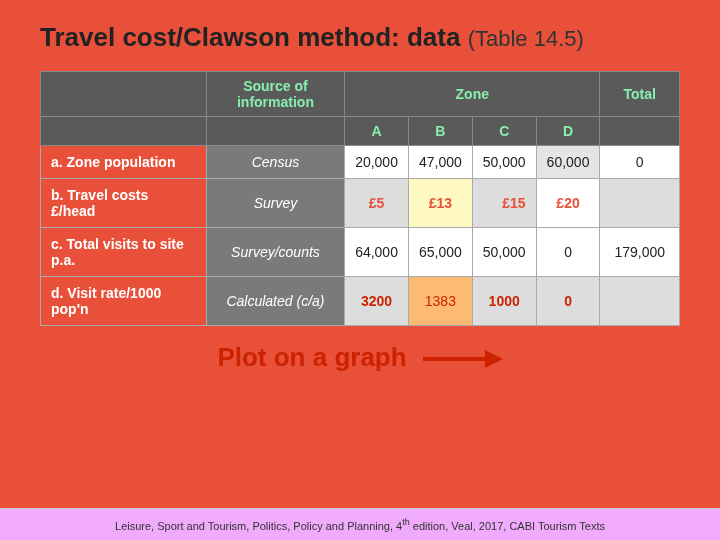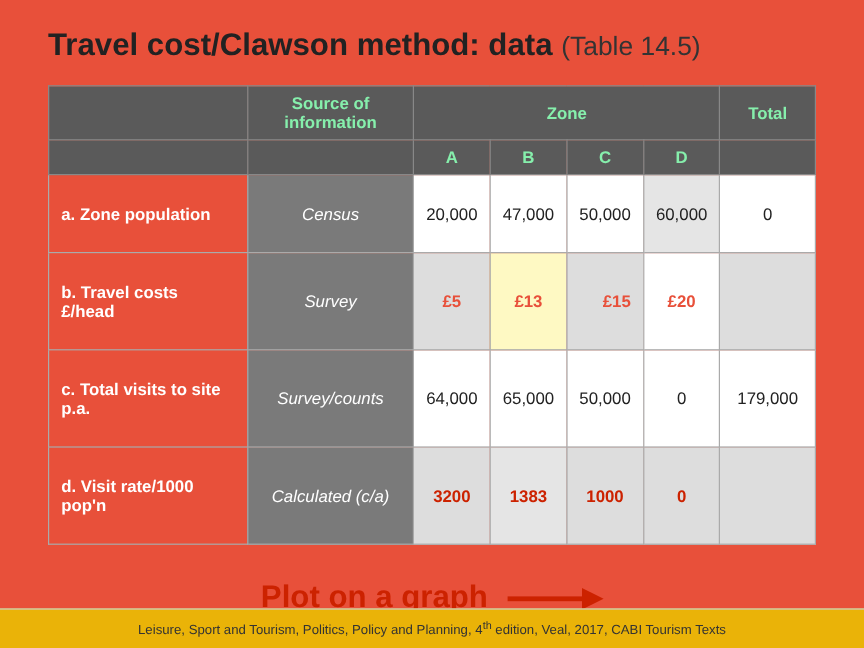--- a/index.html
+++ b/index.html
@@ -43,21 +43,21 @@
       text-align: center;
       width: 140px;
     }
     thead tr th.zone-header {
       background: #5a5a5a;
     }
     thead tr th.total-col {
       width: 80px;
     }
     tbody tr td {
-      padding: 24px 10px;
+      padding: 8px 10px;
       border: 1px solid #aaa;
       text-align: center;
     }
     tbody tr td.row-label {
       text-align: left;
       background: #e8503a;
       color: #fff;
       font-weight: bold;
       width: 170px;
     }
@@ -71,21 +71,21 @@
       color: #222;
     }
     tbody tr:nth-child(even) td:not(.row-label):not(.source-cell) {
       background: #ddd;
       color: #222;
     }
     .plot-section {
       display: flex;
       align-items: center;
       justify-content: center;
-      margin-top: 28px;
+      margin-top: 16px;
       gap: 16px;
     }
     .plot-label {
       font-size: 26px;
       font-weight: bold;
       color: #cc2200;
     }
     .arrow-right {
       display: inline-block;
       position: relative;
@@ -112,21 +112,21 @@
       height: 0;
       border-top: 9px solid transparent;
       border-bottom: 9px solid transparent;
       border-left: 18px solid #cc2200;
     }
     .footer {
       position: absolute;
       bottom: 0;
       left: 0;
       right: 0;
-      background: #eab308;
+      background: #f0abfc;
       padding: 8px 20px;
       font-size: 11px;
       color: #333;
       text-align: center;
       border-top: 1px solid #ccc;
     }
     .footer sup {
       font-size: 9px;
     }
   </style>
@@ -182,21 +182,21 @@
           <td style="background: rgb(255, 255, 255); color: rgb(34, 34, 34);">64,000</td>
           <td style="background: rgb(255, 255, 255); color: rgb(34, 34, 34);">65,000</td>
           <td style="background: rgb(255, 255, 255); color: rgb(34, 34, 34);">50,000</td>
           <td style="background: rgb(255, 255, 255); color: rgb(34, 34, 34);">0</td>
           <td style="background: rgb(255, 255, 255); color: rgb(34, 34, 34);">179,000</td>
         </tr>
         <tr>
           <td class="row-label">d. Visit rate/1000 pop'n</td>
           <td class="source-cell">Calculated (c/a)</td>
           <td style="color: rgb(204, 34, 0); font-weight: bold; background: rgb(221, 221, 221);">3200</td>
-          <td style="color: rgb(204, 34, 0); font-weight: bold; background: #e5e5e5;">1383</td>
+          <td style="color: rgb(204, 34, 0); font-weight: normal; background: #fdba74;">1383</td>
           <td style="color: rgb(204, 34, 0); font-weight: bold; background: rgb(221, 221, 221);">1000</td>
           <td style="color: rgb(204, 34, 0); font-weight: bold; background: rgb(221, 221, 221);">0</td>
           <td style="background: rgb(221, 221, 221); color: rgb(34, 34, 34);"></td>
         </tr>
       </tbody>
   </table>
 </div>
 
 <div class="plot-section">
   <span class="plot-label">Plot on a graph</span>

